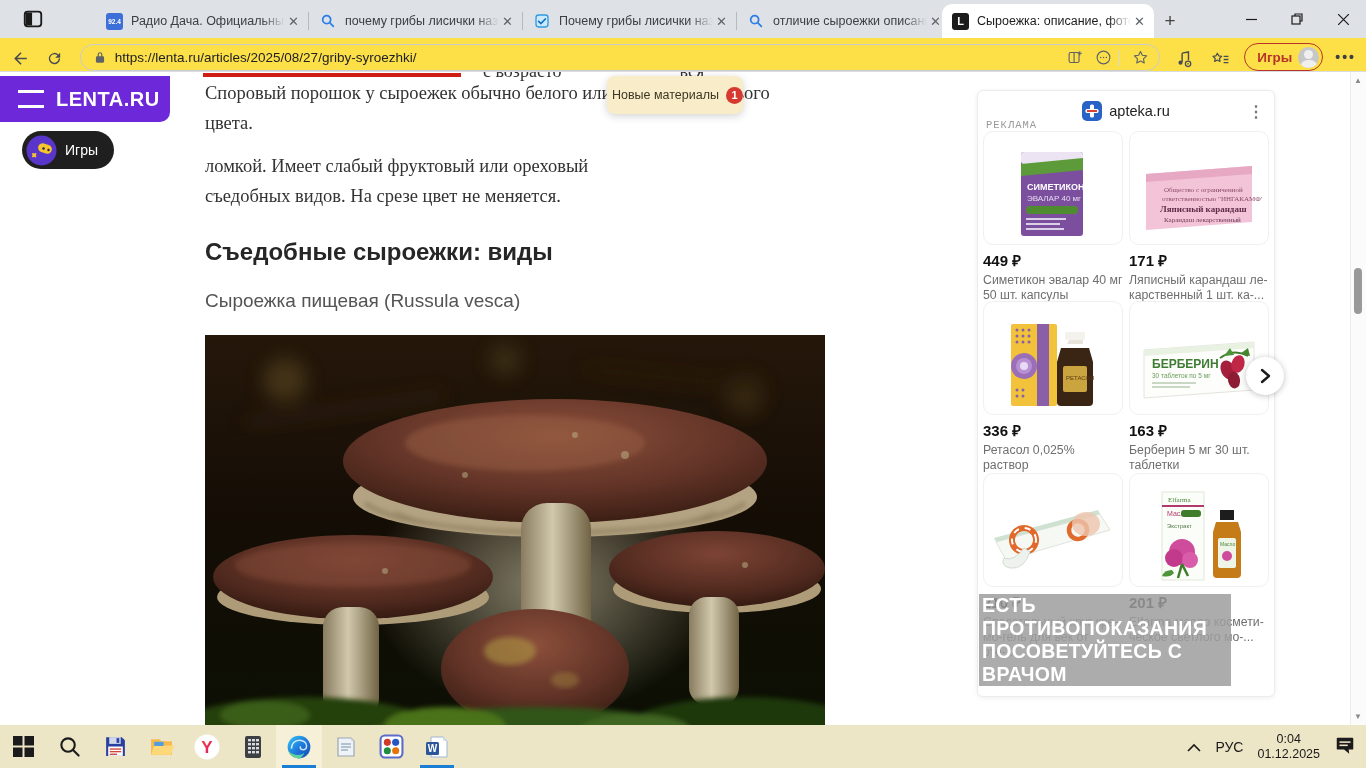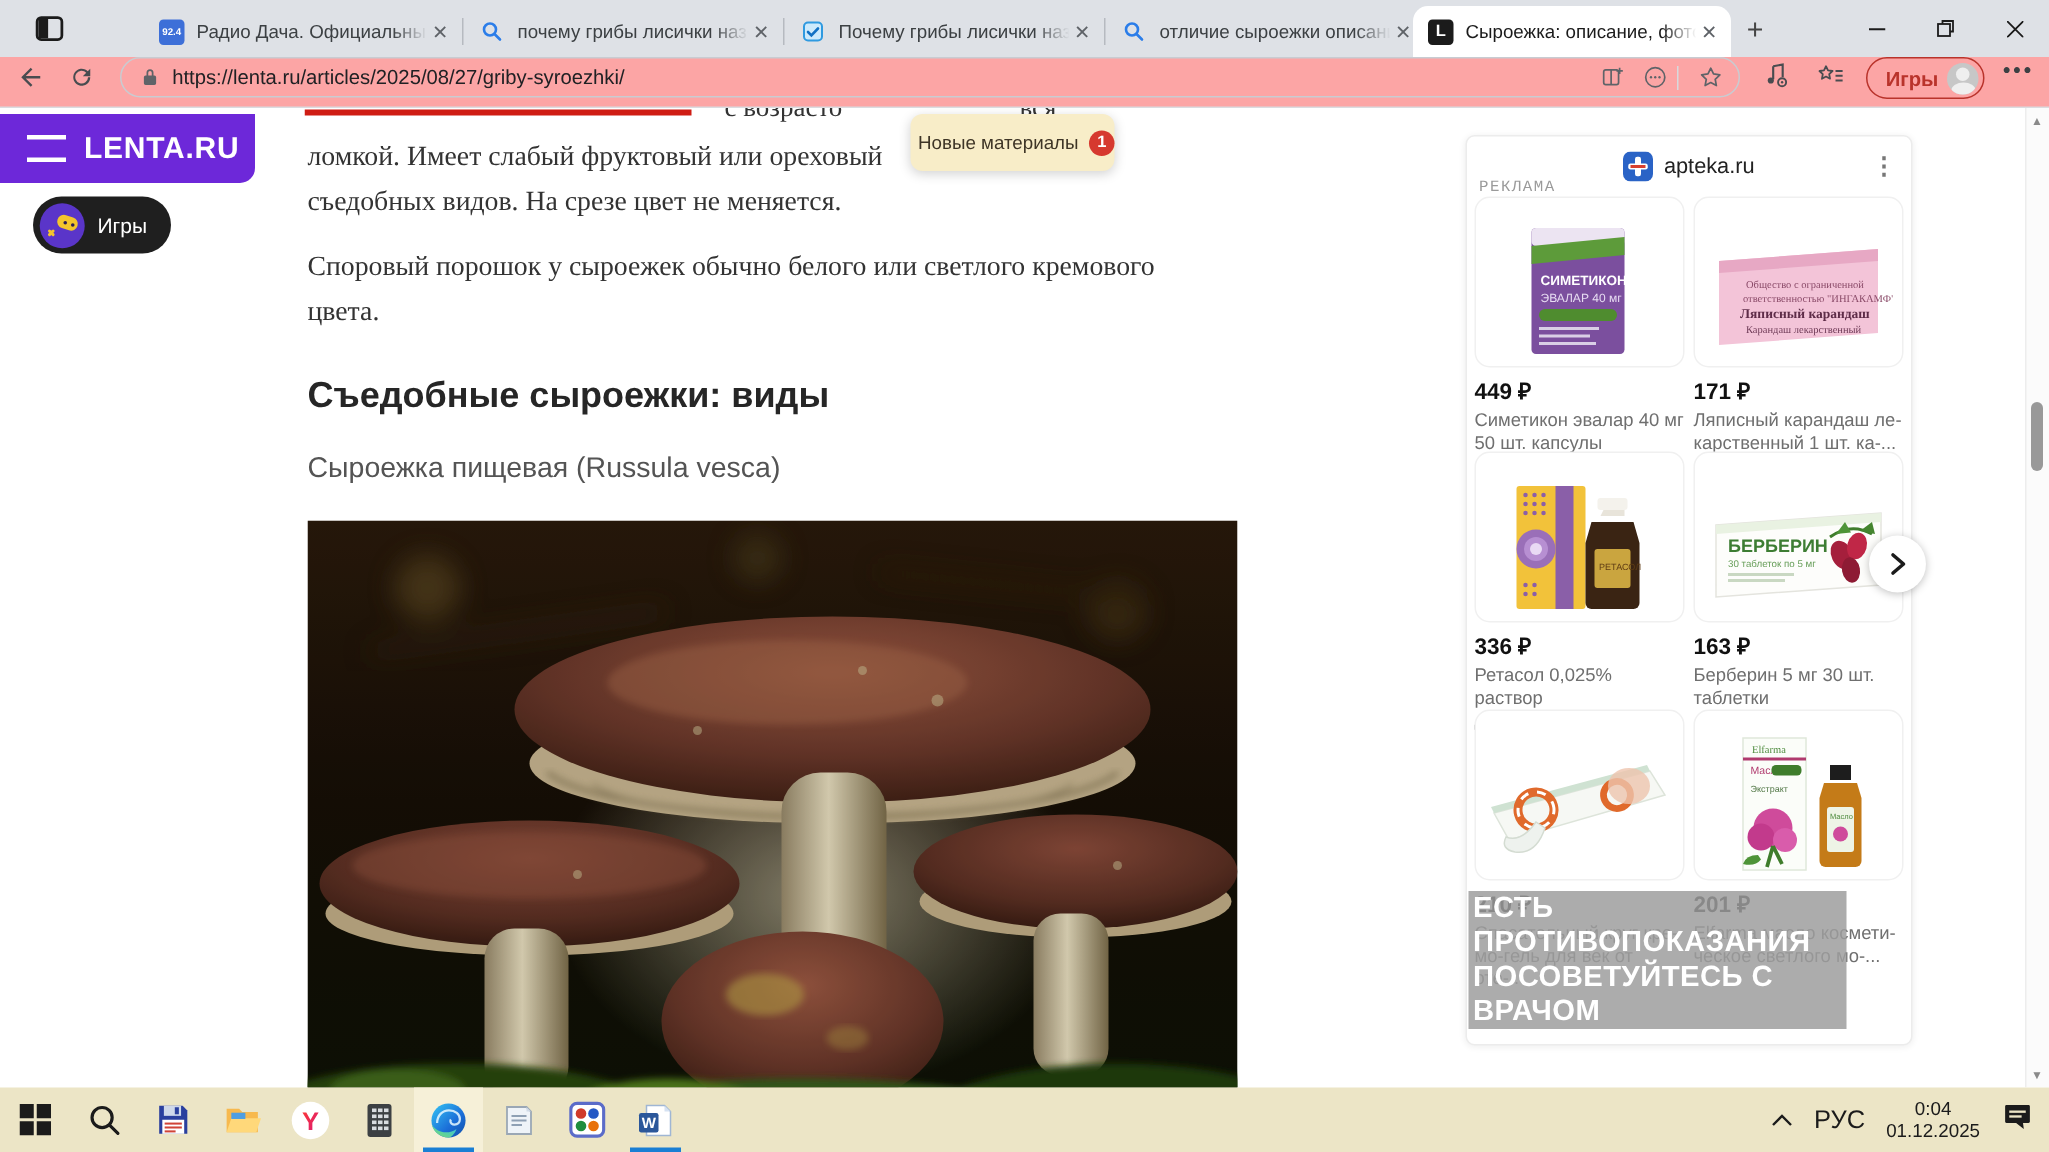--- a/index.html
+++ b/index.html
@@ -19,22 +19,22 @@
   .tab .x{width:17px;height:17px;flex:0 0 17px;display:flex;align-items:center;justify-content:center;
           color:#5f6368;font-size:13px;border-radius:50%;}
   .favsq{display:flex;align-items:center;justify-content:center;width:17px;height:17px;border-radius:3px;
          font-weight:bold;color:#fff;}
   .newtab{position:absolute;left:1158px;top:9px;width:24px;height:24px;font-size:19px;color:#454545;
           display:flex;align-items:center;justify-content:center;}
   .winbtns{position:absolute;right:0;top:0;height:38px;display:flex;}
   .winbtn{width:46px;height:38px;display:flex;align-items:center;justify-content:center;}
 
   
-  .toolbar{position:absolute;top:38px;left:0;right:0;height:34px;background:#fca5a5;
-           border-bottom:1px solid #dadce0;display:flex;align-items:flex-start;box-sizing:border-box;}
+  .toolbar{position:absolute;top:38px;left:0;right:0;height:34px;background:#fde047;
+           border-bottom:1px solid #dadce0;display:flex;align-items:flex-end;box-sizing:border-box;}
   .navbtn{width:26px;height:26px;display:flex;align-items:center;justify-content:center;margin-left:8px;}
   .urlpill{position:relative;margin-left:12px;width:1086px;height:27px;border:1px solid #c8ccd2;
            border-radius:15px;display:flex;align-items:center;padding:0 8px 0 12px;box-sizing:border-box;}
   .urltext{font-size:13.5px;color:#202124;margin-left:8px;flex:1;white-space:nowrap;overflow:hidden;}
   .pillico{width:22px;height:22px;display:flex;align-items:center;justify-content:center;margin-left:6px;}
   .pilldiv{width:1px;height:16px;background:#d7dadd;margin:0 4px;}
   .tbico{width:24px;height:24px;display:flex;align-items:center;justify-content:center;margin-left:12px;}
   .login{display:flex;align-items:center;margin-left:12px;border:1.5px solid #b9332b;border-radius:15px;
          height:26px;padding:0 3px 0 12px;gap:6px;}
   .login .lbl{color:#b9332b;font-size:13.5px;font-weight:bold;}
@@ -102,21 +102,21 @@
   .sb-dn{position:absolute;bottom:4px;left:3px;color:#8a8a8a;font-size:8px;}
   .sb-thumb{position:absolute;left:3px;top:196px;width:8px;height:46px;background:#999;border-radius:5px;}
 
   
   .taskbar{position:absolute;bottom:0;left:0;right:0;height:43px;background:#ece5c6;display:flex;align-items:stretch;}
   .tb-tile{width:46px;display:flex;align-items:center;justify-content:center;position:relative;}
   .tb-tile.open:after{content:"";position:absolute;left:6px;right:6px;bottom:0;height:3px;background:#1a7fd4;}
   .tb-tile.focused{background:#f6f0d8;}
   .tray{position:absolute;right:0;top:0;height:43px;display:flex;align-items:center;gap:14px;padding-right:10px;}
   .tray .chev{color:#222;}
-  .tray .lang{font-size:17px;color:#1b1b1b;}
+  .tray .lang{font-size:14px;color:#1b1b1b;}
   .clock{text-align:center;color:#1b1b1b;font-size:12.5px;line-height:15px;}
 </style>
 </head>
 <body>
 
 <div class="screen">
 
   <div class="tabbar">
     <div class="tabmenu">
       <svg viewBox="0 0 24 24" width="22" height="22">
@@ -276,24 +276,24 @@
       </svg>
       <span class="lbl">Игры</span>
     </div>
 
     <div class="article">
       <div class="cutline">
         <div class="inner">
           <span class="redlink"></span><span class="frag" style="margin-left:22px">с возрасто</span><span class="fraggap"></span><span class="frag">вся</span>
         </div>
       </div>
+      <p class="para">Споровый порошок у сыроежек обычно белого или светлого кремового
+цвета.</p>
       <p class="para" style="margin-top:12px">ломкой. Имеет слабый фруктовый или ореховый
 съедобных видов. На срезе цвет не меняется.</p>
-      <p class="para">Споровый порошок у сыроежек обычно белого или светлого кремового
-цвета.</p>
       <div class="h2">Съедобные сыроежки: виды</div>
       <div class="h3">Сыроежка пищевая (Russula vesca)</div>
 
       <svg class="photo" viewBox="0 0 620 416">
         <defs>
           <linearGradient id="bgg" x1="0" y1="0" x2="0" y2="1">
             <stop offset="0" stop-color="#2b1b0c"></stop>
               <stop offset=".45" stop-color="#170f06"></stop>
               <stop offset="1" stop-color="#0d1306"></stop>
           </linearGradient>

